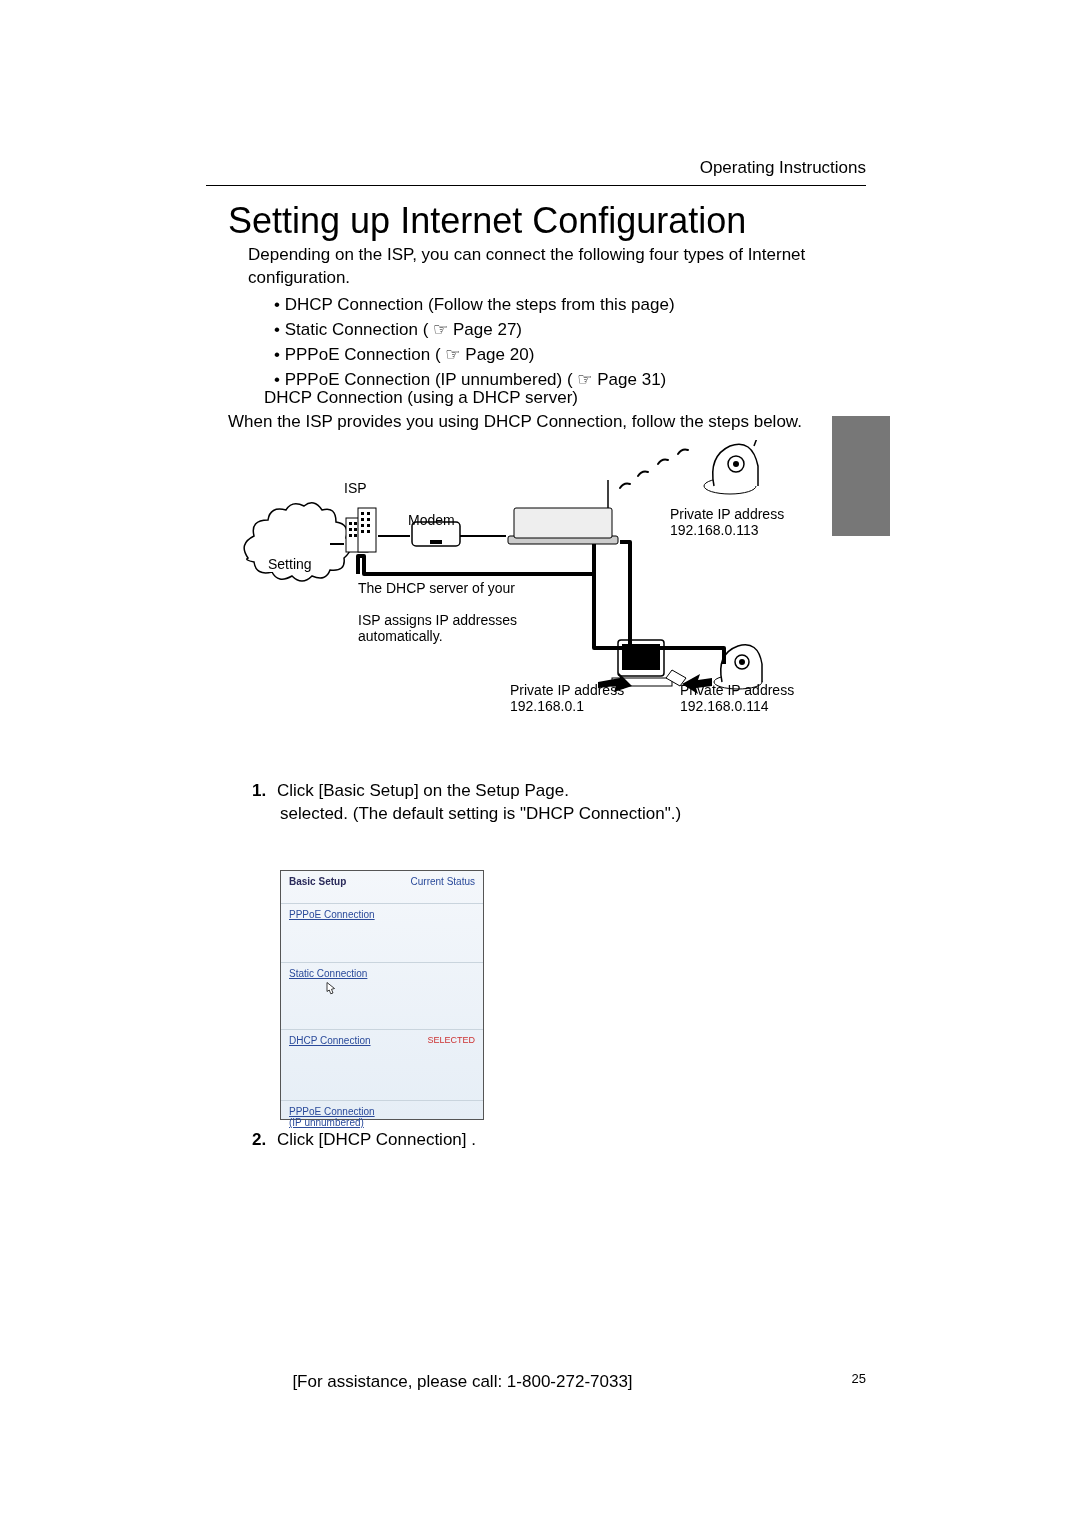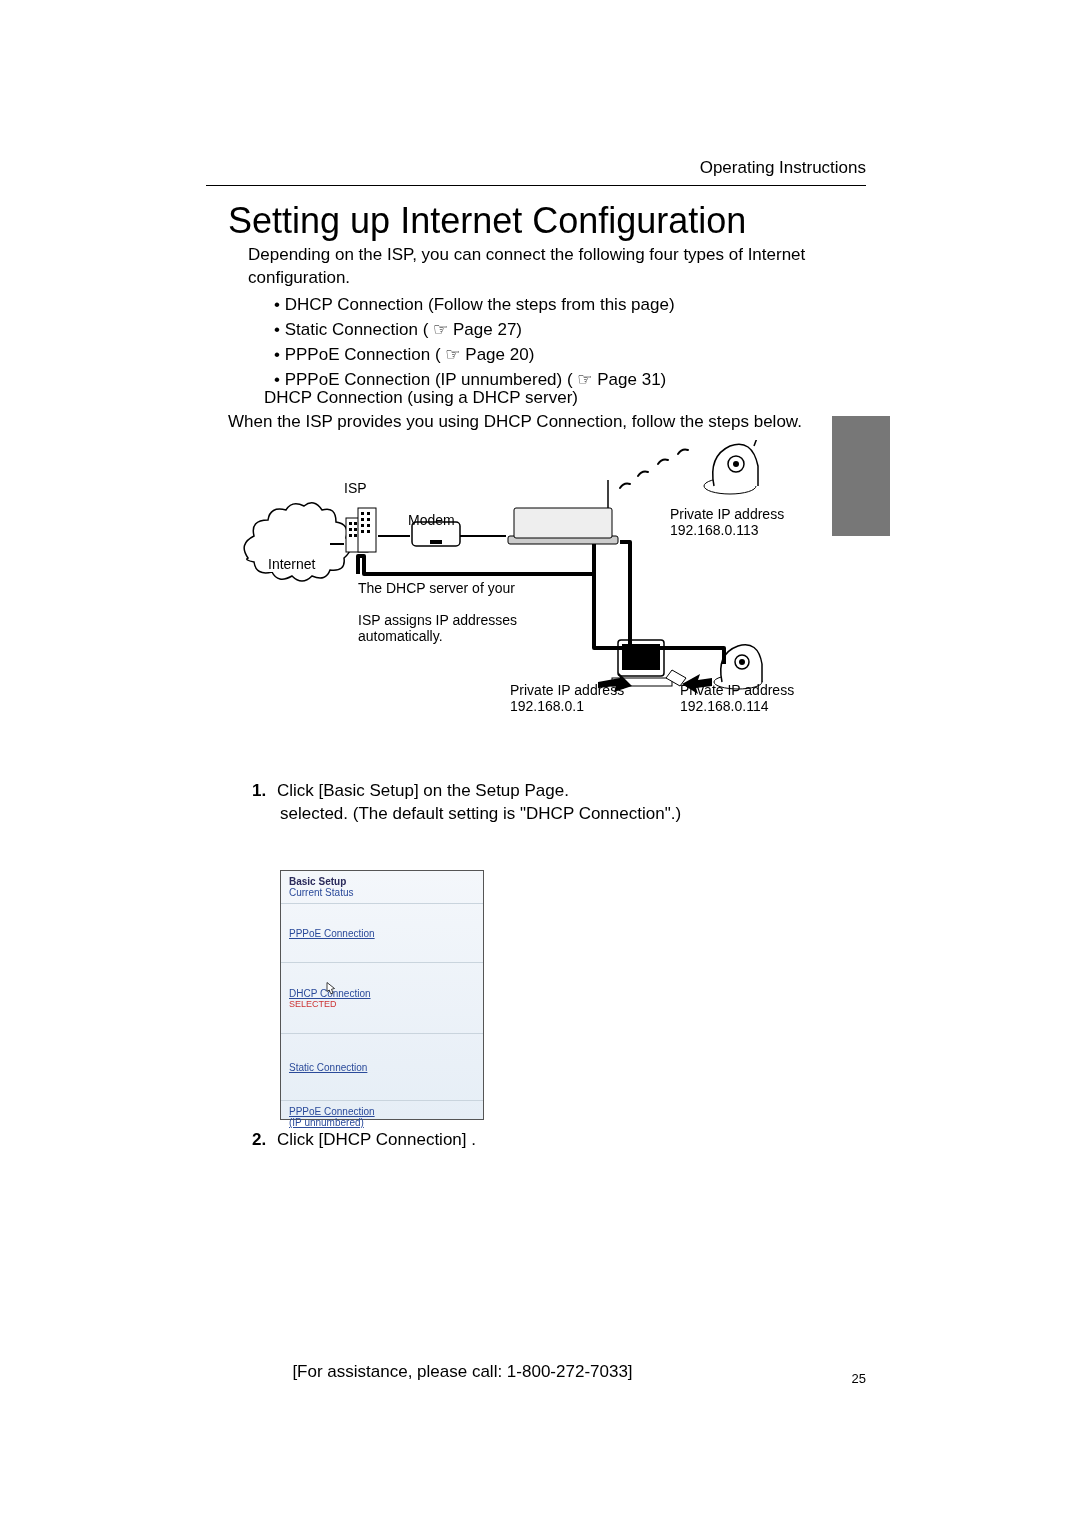--- a/index.html
+++ b/index.html
@@ -118,46 +118,45 @@
     top: 870px;
     left: 280px;
     width: 202px;
     height: 248px;
     border: 1px solid #555;
     background: linear-gradient(#f4f7fb, #e6eef6);
     font-size: 10px;
   }
   .screenshot .row {
     display: flex;
-    justify-content: center;
+    justify-content: space-between;
     padding: 5px 8px;
     border-bottom: 1px solid #c9d4dd;
     min-height: 22px;
-    flex-direction: column;
   }
   .screenshot .head { font-weight: bold; color: #2a2a5a; }
   .screenshot .link { color: #2a4a9a; text-decoration: underline; }
   .screenshot .sel { color: #c33; font-size: 9px; }
   .screenshot .cursor {
     position: absolute;
     top: 110px;
     left: 40px;
     width: 18px;
     height: 18px;
   }
   .step2 {
     position: absolute;
     top: 1130px;
     left: 252px;
     font-size: 17px;
   }
   .step2 .num { font-weight: bold; margin-right: 6px; }
   .footer {
     position: absolute;
-    bottom: 146px;
+    bottom: 136px;
     left: 0;
     width: 925px;
     text-align: center;
     font-size: 17px;
   }
   .pagenum {
     position: absolute;
     bottom: 142px;
     right: 214px;
     font-size: 13px;
@@ -259,21 +258,21 @@
       <path d="M150 96 h32" stroke="#000" stroke-width="2" fill="none"></path>
       <path d="M232 96 h46" stroke="#000" stroke-width="2" fill="none"></path>
 
       <path d="M130 134 v-18 h6 v18 h230 v74 h130 v16 m-130 -16 h36 v-106 h-10" stroke="#000" stroke-width="4" fill="none" stroke-linejoin="round"></path>
       <path d="M366 208 v-104" stroke="#000" stroke-width="4" fill="none"></path>
 
       <path d="M370 242 l22 -4 l-2 -6 l14 14 l-18 6 l2 -6 l-18 2 z" fill="#000"></path>
       <path d="M480 242 l-14 2 l2 -6 l-18 10 l16 10 l-2 -6 l16 -2 z" fill="#000" transform="translate(4,-4)"></path>
     </svg>
 
-    <div class="label" style="top:116px; left:38px; background:#fff; padding:0 2px;">Internet</div>
+    <div class="label" style="top:116px; left:38px; background:#fff; padding:0 2px;">Setting</div>
     <div class="label" style="top:40px; left:116px;">ISP</div>
     <div class="label" style="top:72px; left:180px;">Modem</div>
 
     <div class="label" style="top:140px; left:130px;">The DHCP server of your</div>
     <div class="label" style="top:172px; left:130px;">ISP assigns IP addresses</div>
     <div class="label" style="top:188px; left:130px;">automatically.</div>
 
     <div class="label" style="top:242px; left:282px;">Private IP address</div>
     <div class="label" style="top:258px; left:282px;">192.168.0.1</div>
 
@@ -291,27 +290,27 @@
   </div>
 
   <div class="screenshot">
     <div class="row">
       <span class="head">Basic Setup</span>
       <span style="color:#2a4a9a;">Current Status</span>
     </div>
     <div class="row" style="height:48px;">
       <span class="link">PPPoE Connection</span>
     </div>
+    <div class="row" style="height:56px;">
+      <span class="link">Static Connection</span>
+    </div>
     <div class="row" style="height:60px; position:relative;">
       <span class="link">DHCP Connection</span>
       <span class="sel">SELECTED</span>
     </div>
-    <div class="row" style="height:56px;">
-      <span class="link">Static Connection</span>
-    </div>
     <div class="row" style="border-bottom:none; white-space:pre-line;">
       <span class="link">PPPoE Connection
 (IP unnumbered)</span>
     </div>
     <svg class="cursor" viewBox="0 0 24 24">
       <path d="M8 2 v12 l3 -2 l2 5 l3 -1 l-2 -5 l4 -1 z" fill="#fff" stroke="#000" stroke-width="1"></path>
     </svg>
   </div>
 
   <div class="step2">

